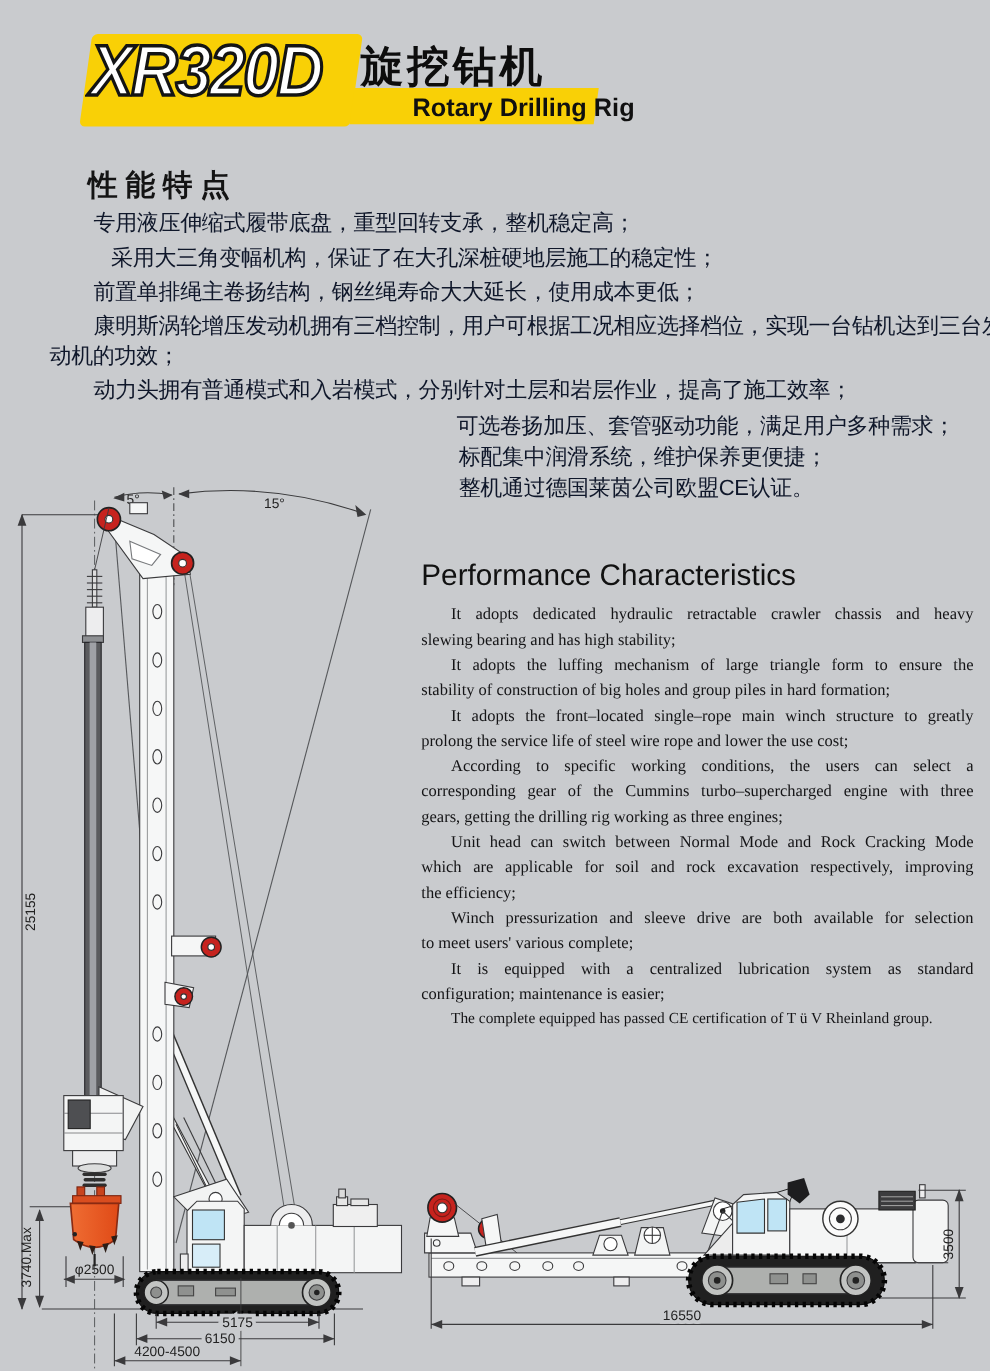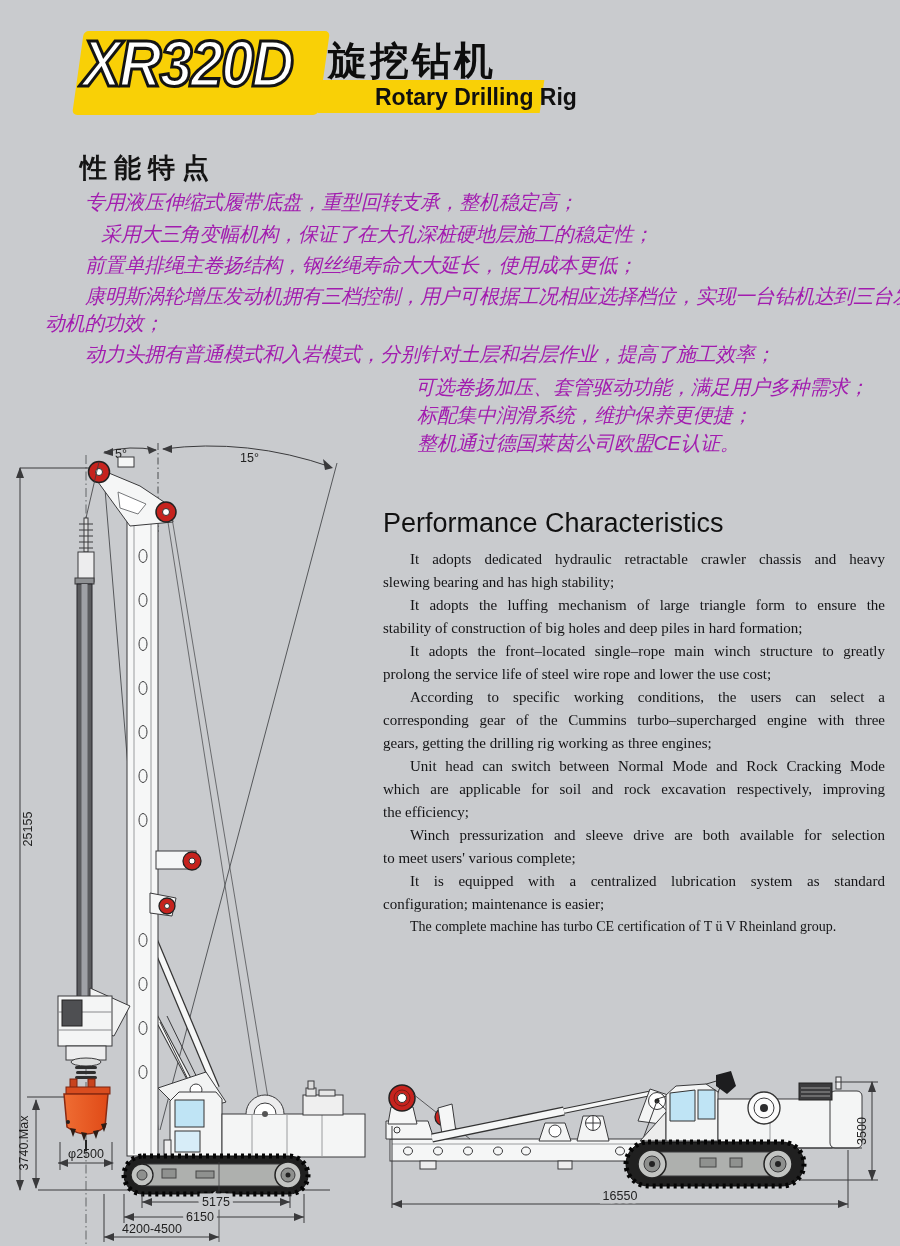--- a/index.html
+++ b/index.html
@@ -14,21 +14,21 @@
   .logo-model{position:absolute;left:82px;top:26px;font-size:65px;font-weight:bold;font-style:italic;
               color:#ffffff;-webkit-text-stroke:3.2px #141414;letter-spacing:-2px;
               transform:scaleX(.9);transform-origin:left top;white-space:nowrap;}
   .logo-cn{position:absolute;left:328px;top:34px;font-size:39px;font-weight:900;color:#0d0d0d;
            letter-spacing:3px;white-space:nowrap;text-align:center;}
   .logo-en{position:absolute;left:331px;top:84px;font-size:23px;font-weight:bold;color:#101010;
            white-space:nowrap;margin-left:44px;}
   
   .cn-heading{position:absolute;left:80px;top:150px;font-size:27px;font-weight:bold;color:#141414;
               letter-spacing:7px;white-space:nowrap;}
-  .cnline{position:absolute;font-size:20px;color:#a21caf;white-space:nowrap;letter-spacing:-0.3px;font-style:italic;}
+  .cnline{position:absolute;font-size:20px;color:#0f172a;white-space:nowrap;letter-spacing:-0.3px;}
   
   .en-heading{position:absolute;left:383px;top:508px;font-size:27px;color:#111;white-space:nowrap;}
   .enline{position:absolute;left:383px;width:502px;box-sizing:border-box;
           font-family:"Liberation Serif",serif;font-size:15px;line-height:20px;color:#141416;
           text-align:justify;text-align-last:justify;}
   .enline.plain{text-align:right;text-align-last:left;}
   .enline.ind{padding-left:27px;}
   .enline.small{font-size:14px;}
   
   svg text{font-family:"Liberation Sans",sans-serif;font-size:12.5px;fill:#222;}
@@ -51,34 +51,34 @@
 <div class="cnline" style="left:45px;top:310px">动机的功效；</div>
 <div class="cnline" style="left:85px;top:341px">动力头拥有普通模式和入岩模式，分别针对土层和岩层作业，提高了施工效率；</div>
 <div class="cnline" style="left:415px;top:374px">可选卷扬加压、套管驱动功能，满足用户多种需求；</div>
 <div class="cnline" style="left:417px;top:402px">标配集中润滑系统，维护保养更便捷；</div>
 <div class="cnline" style="left:417px;top:430px">整机通过德国莱茵公司欧盟CE认证。</div>
 
 <div class="en-heading">Performance Characteristics</div>
 <div class="enline ind" style="top:549px">It adopts dedicated hydraulic retractable crawler chassis and heavy</div>
 <div class="enline plain" style="top:572px">slewing bearing and has high stability;</div>
 <div class="enline ind" style="top:595px">It adopts the luffing mechanism of large triangle form to ensure the</div>
-<div class="enline plain" style="top:618px">stability of construction of big holes and deep piles in hard formation;</div>
+<div class="enline plain" style="top:618px">stability of construction of big holes and group piles in hard formation;</div>
 <div class="enline ind" style="top:641px">It adopts the front–located single–rope main winch structure to greatly</div>
 <div class="enline plain" style="top:664px">prolong the service life of steel wire rope and lower the use cost;</div>
 <div class="enline ind" style="top:687px">According to specific working conditions, the users can select a</div>
 <div class="enline" style="top:710px">corresponding gear of the Cummins turbo–supercharged engine with three</div>
 <div class="enline plain" style="top:733px">gears, getting the drilling rig working as three engines;</div>
 <div class="enline ind" style="top:756px">Unit head can switch between Normal Mode and Rock Cracking Mode</div>
 <div class="enline" style="top:779px">which are applicable for soil and rock excavation respectively, improving</div>
 <div class="enline plain" style="top:802px">the efficiency;</div>
 <div class="enline ind" style="top:825px">Winch pressurization and sleeve drive are both available for selection</div>
 <div class="enline plain" style="top:848px">to meet users' various complete;</div>
 <div class="enline ind" style="top:871px">It is equipped with a centralized lubrication system as standard</div>
 <div class="enline plain" style="top:894px">configuration; maintenance is easier;</div>
-<div class="enline ind plain small" style="top:917px">The complete machine has turbo CE certification of T ü V Rheinland group.</div>
+<div class="enline ind plain small" style="top:917px">The complete equipped has passed CE certification of T ü V Rheinland group.</div>
 
 <svg class="abs" style="left:0;top:0" width="900" height="1246" viewBox="0 0 900 1246">
   <defs>
     <linearGradient id="gradBucket" x1="0" y1="0" x2="1" y2="0">
       <stop offset="0" stop-color="#ef6d33"></stop>
         <stop offset="1" stop-color="#e04a17"></stop>
     </linearGradient>
   </defs>
 
   <g stroke="#3a3a3c" stroke-width="1" fill="none">

